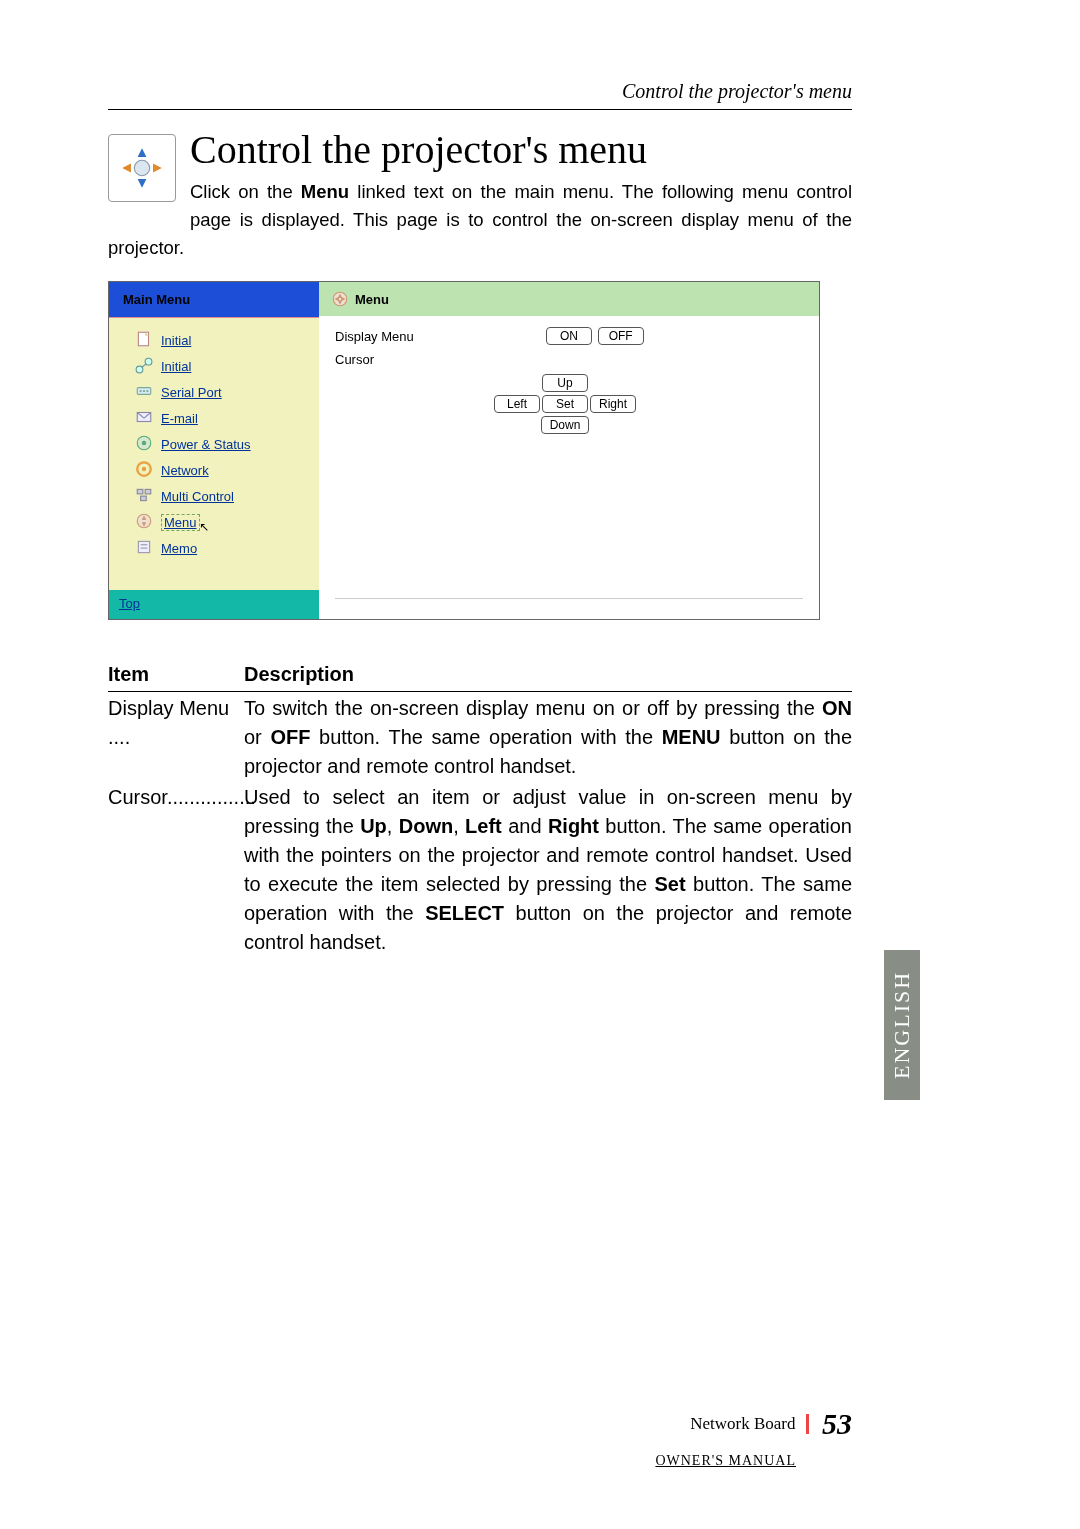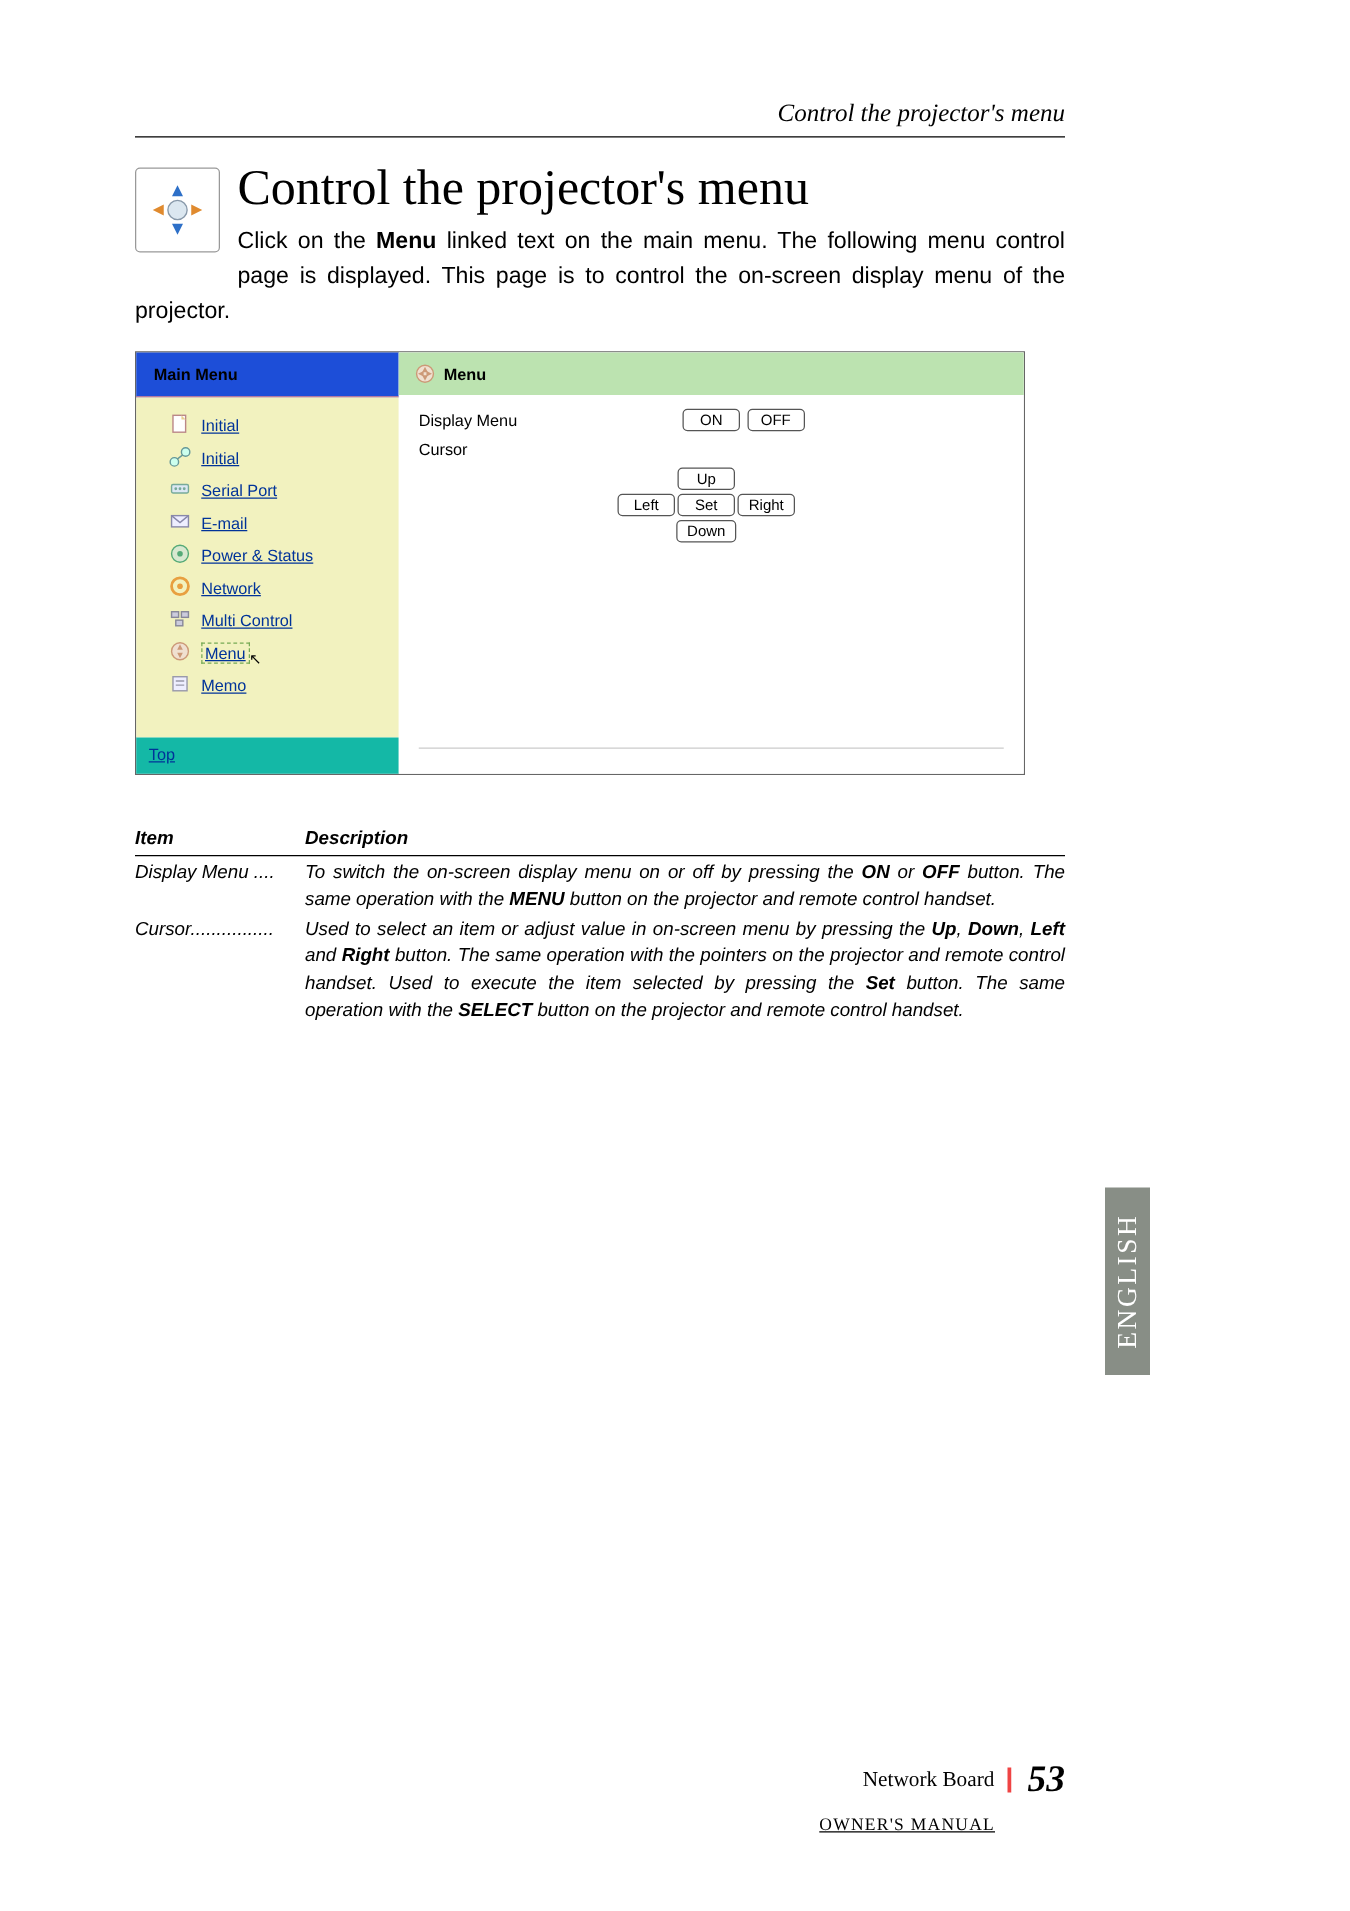--- a/index.html
+++ b/index.html
@@ -158,24 +158,23 @@
     width: 180px;
   }
   .cursor-grid .row { margin: 1px 0; }
   .ss-content hr {
     border: 0;
     border-top: 1px solid #ccc;
     margin: 120px 16px 20px 16px;
   }
 
   .desc-table {
-    font-size: 15px;
+    font-size: 20px;
     line-height: 1.45;
     margin-top: 6px;
-    font-style: italic;
   }
   .desc-head-row {
     display: flex;
     font-weight: bold;
     border-bottom: 1px solid #000;
     padding-bottom: 2px;
   }
   .col-item { width: 136px; }
   .desc-body-row {
     display: flex;

